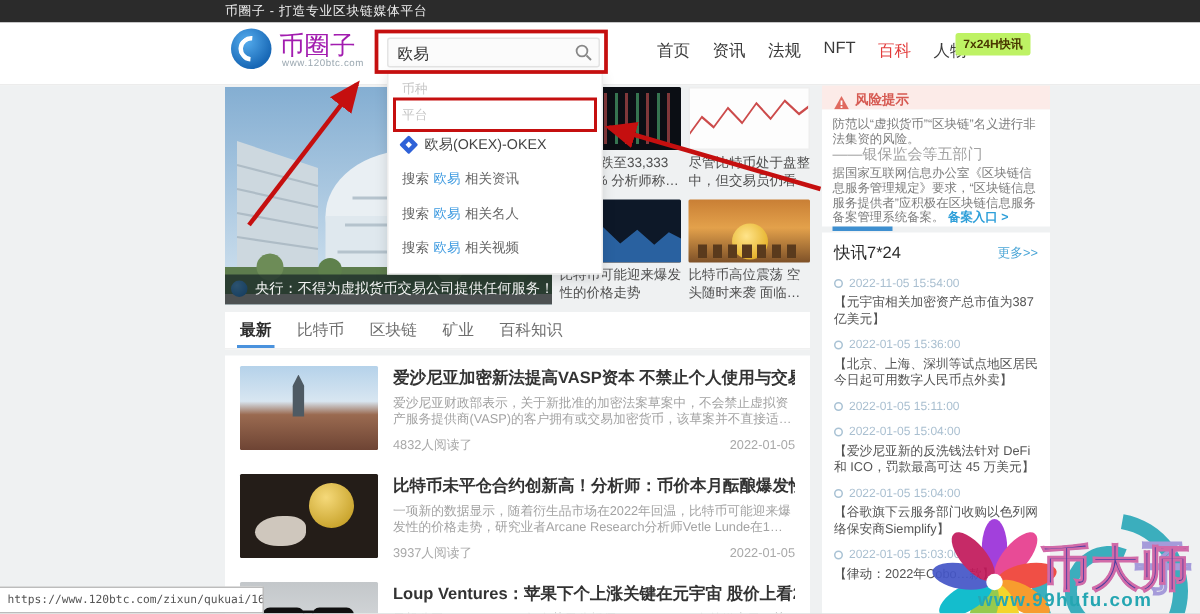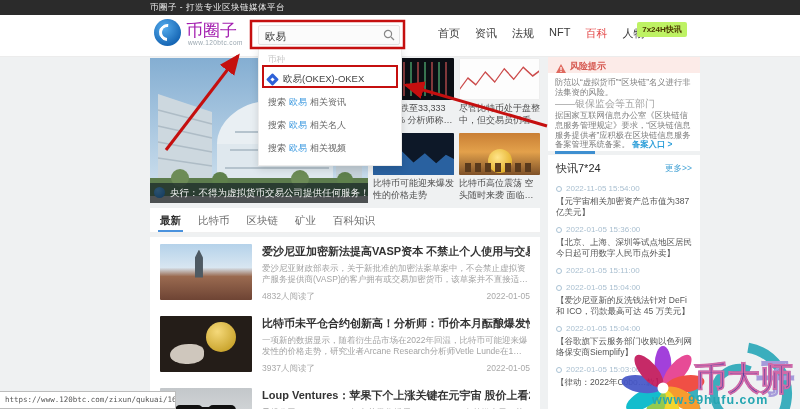--- a/index.html
+++ b/index.html
@@ -158,20 +158,21 @@
 
       <span class="nav-item nav-red">百科</span>
 
       <span class="nav-item">人物</span>
     </div>
 
   <div class="abs flash-btn">7x24H快讯</div>
 
   <div class="abs" id="dropdown">
     <div class="dd-group">币种</div>
+    <div class="dd-group">平台</div>
     <div class="dd-result">
       <span class="okex-icon"></span>
       <span>欧易(OKEX)-OKEX</span>
     </div>
     <div>
 
         <div class="dd-sug">
           <span>搜索</span><span class="kw">欧易</span><span>相关资讯</span>
         </div>
 

